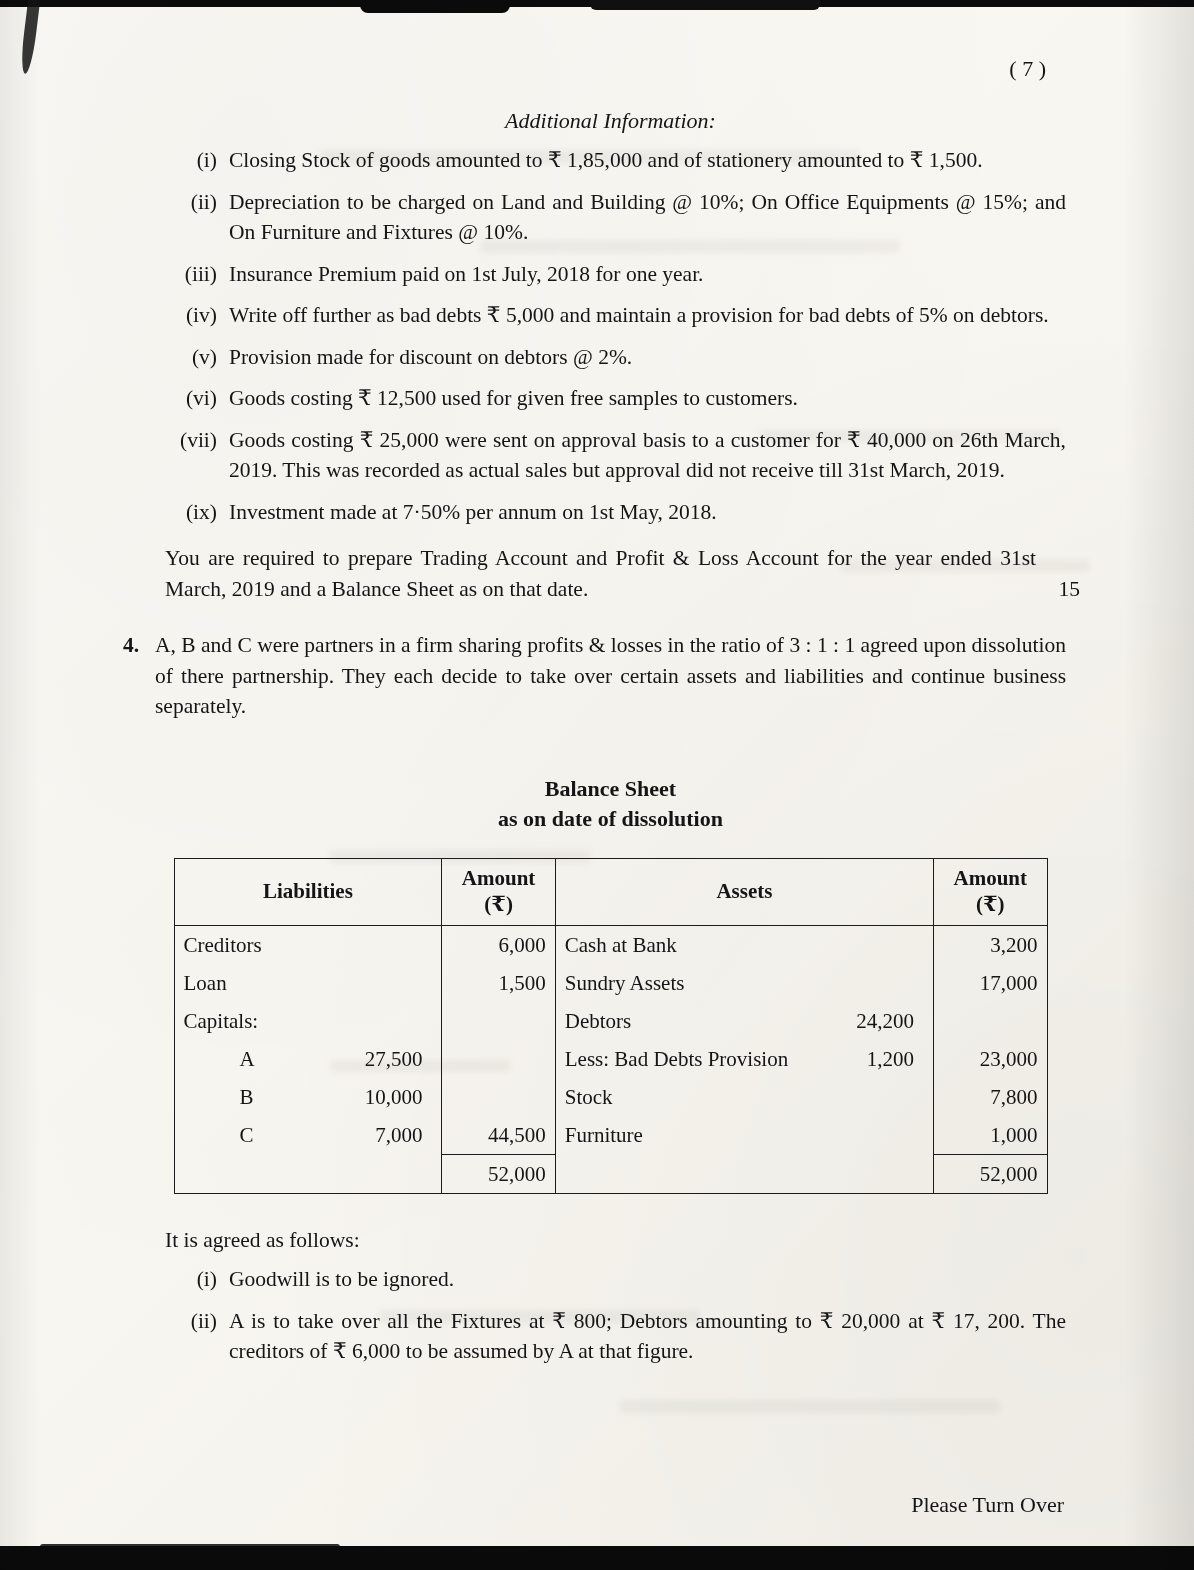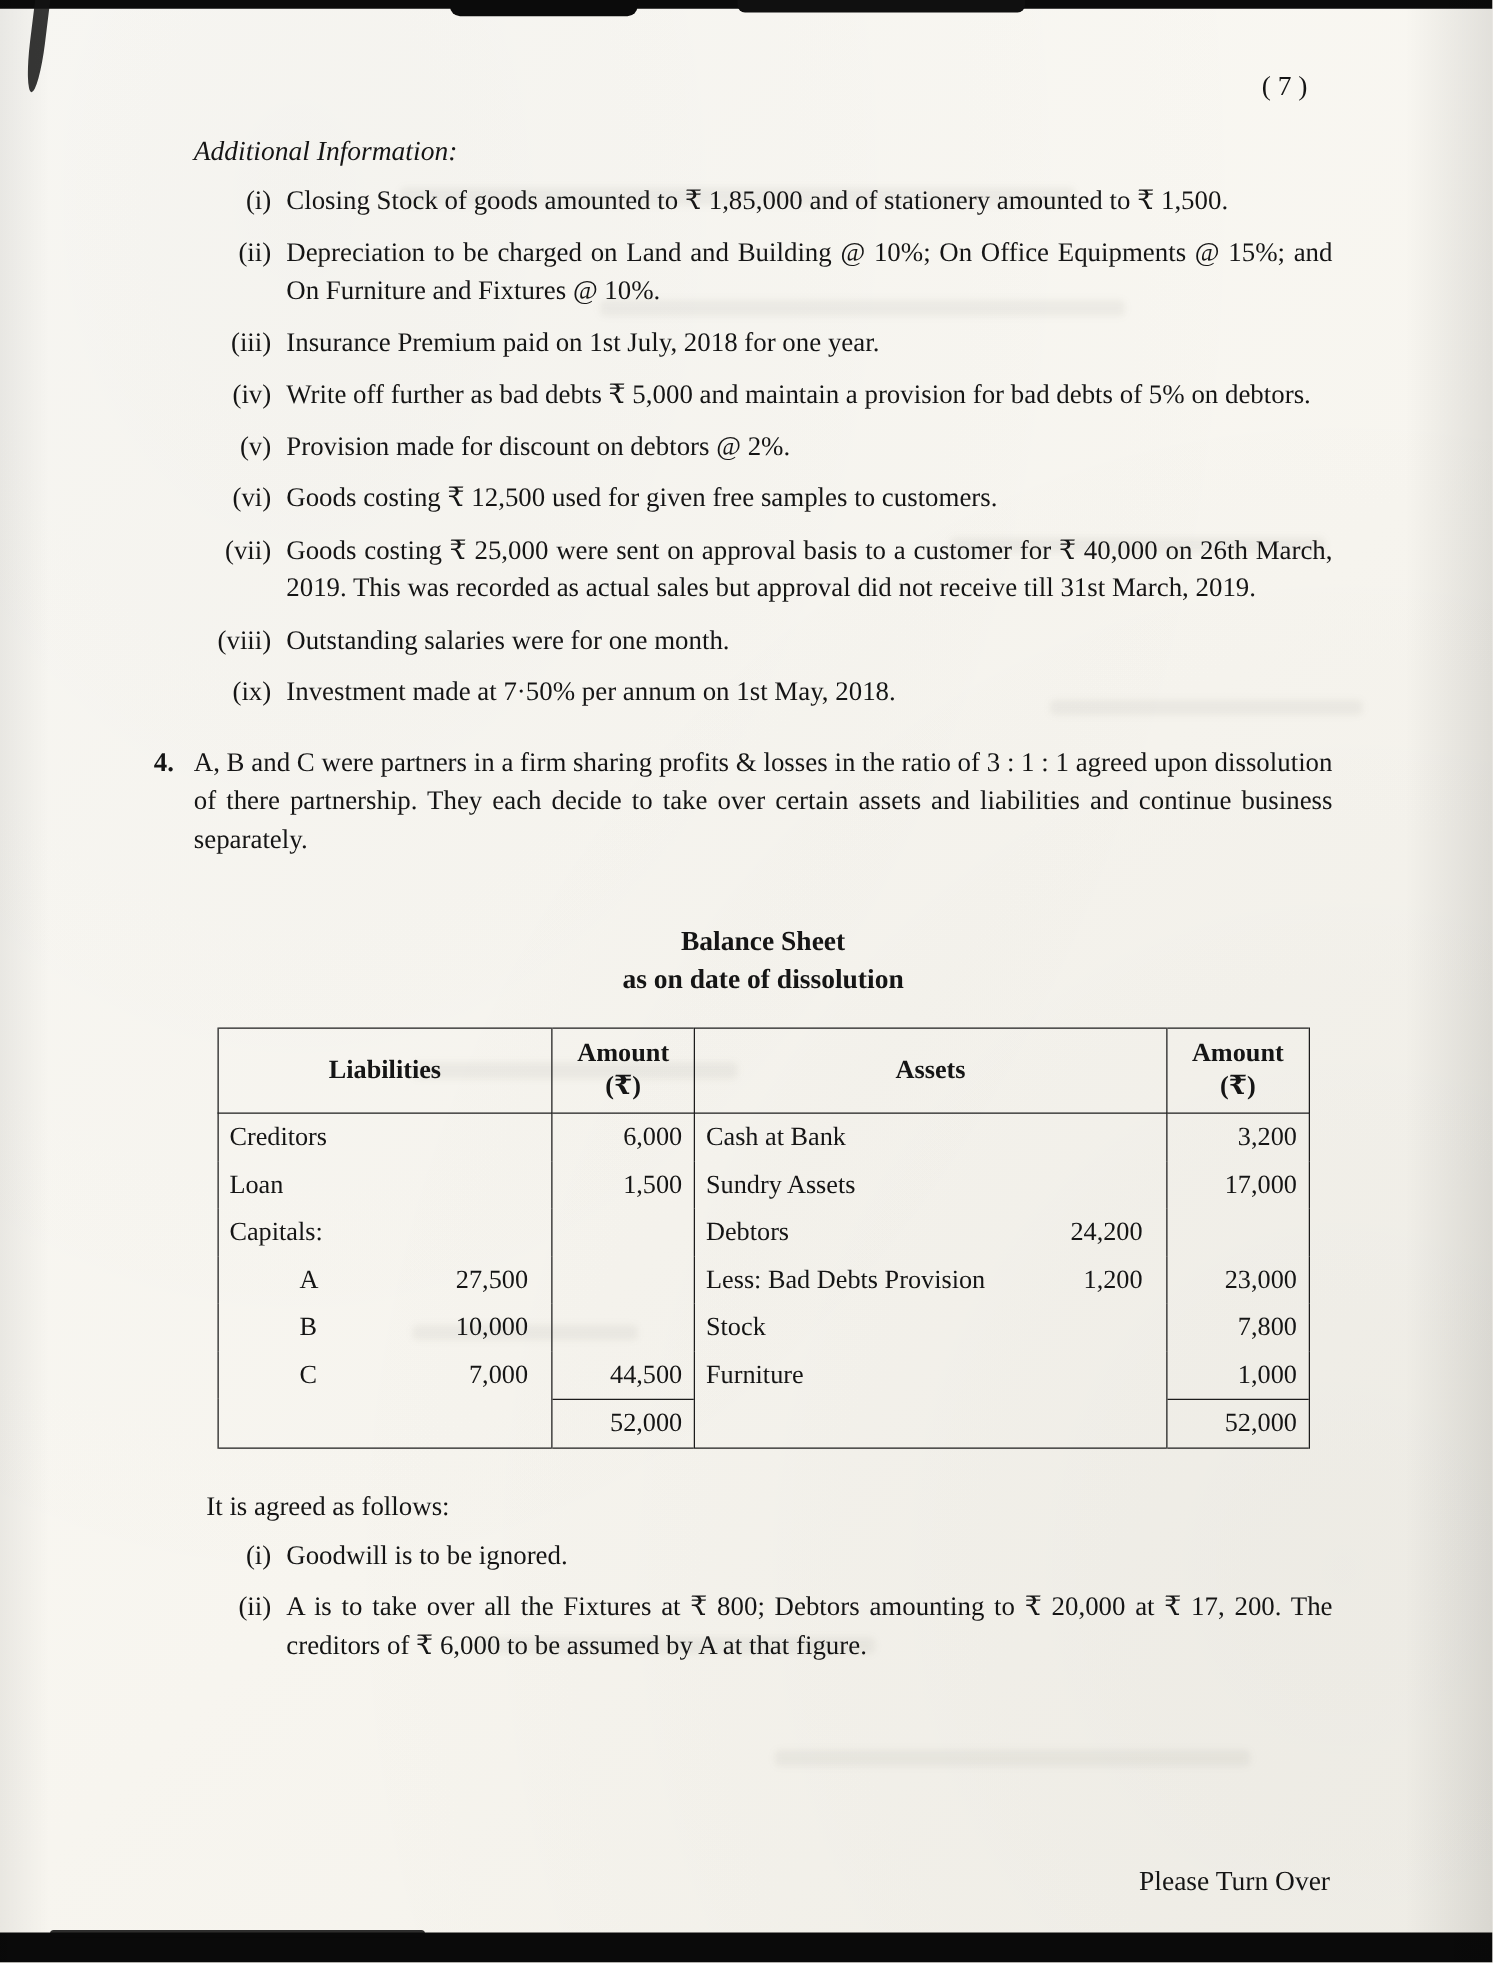--- a/index.html
+++ b/index.html
@@ -32,21 +32,21 @@
   .bleed { position: absolute; background: rgba(100,95,85,0.07); filter: blur(3px); border-radius: 4px; }
 
   .content { position: relative; padding: 56px 128px 0 155px; }
 
   .header-row { display: flex; align-items: flex-start; font-size: 22px; margin-bottom: 26px; }
   .header-spacer { flex: 1; }
   .page-num { flex: 0 0 auto; transform: translateX(-20px); }
   .header-right { flex: 1; text-align: right; font-weight: bold; font-style: italic; line-height: 1.3; }
 
   .section-heading { font-size: 22px; margin: 4px 0 10px 0; }
-  .italic { font-style: italic; }
+  .italic { font-style: italic; text-align: center; }
 
   .list-item { display: flex; margin: 11px 0; font-size: 21.5px; line-height: 1.42; }
   .item-label { flex: 0 0 62px; text-align: right; padding-right: 12px; }
   .item-text { flex: 1; text-align: justify; }
 
   .requirement { position: relative; font-size: 21.5px; line-height: 1.42; text-align: justify; margin: 16px 0 0 10px; padding-right: 30px; }
   .marks { position: absolute; right: -14px; bottom: 0; }
 
   .question { display: flex; margin-top: 26px; margin-left: -32px; font-size: 21.5px; line-height: 1.42; }
   .q-num { flex: 0 0 32px; font-weight: bold; }
@@ -127,29 +127,29 @@
       </div>
       <div class="list-item">
         <span class="item-label">(vi)</span>
         <div class="item-text">Goods costing ₹ 12,500 used for given free samples to customers.</div>
       </div>
       <div class="list-item">
         <span class="item-label">(vii)</span>
         <div class="item-text">Goods costing ₹ 25,000 were sent on approval basis to a customer for ₹ 40,000 on 26th March, 2019. This was recorded as actual sales but approval did not receive till 31st March, 2019.</div>
       </div>
       <div class="list-item">
-        <span class="item-label">(viii)</span>
-        <div class="item-text">Outstanding salaries were for one month.</div>
-      </div>
-      <div class="list-item">
         <span class="item-label">(ix)</span>
         <div class="item-text">Investment made at 7·50% per annum on 1st May, 2018.</div>
       </div>
     </div>
 
+    <div class="requirement">
+      <span>You are required to prepare Trading Account and Profit &amp; Loss Account for the year ended 31st March, 2019 and a Balance Sheet as on that date.</span>
+      <span class="marks">15</span>
+    </div>
 
     <div class="question">
       <span class="q-num">4.</span>
       <div class="q-text">A, B and C were partners in a firm sharing profits &amp; losses in the ratio of 3 : 1 : 1 agreed upon dissolution of there partnership. They each decide to take over certain assets and liabilities and continue business separately.</div>
     </div>
 
     <div class="bs-title">Balance Sheet</div>
     <div class="bs-subtitle">as on date of dissolution</div>
 
     <table class="bs">

